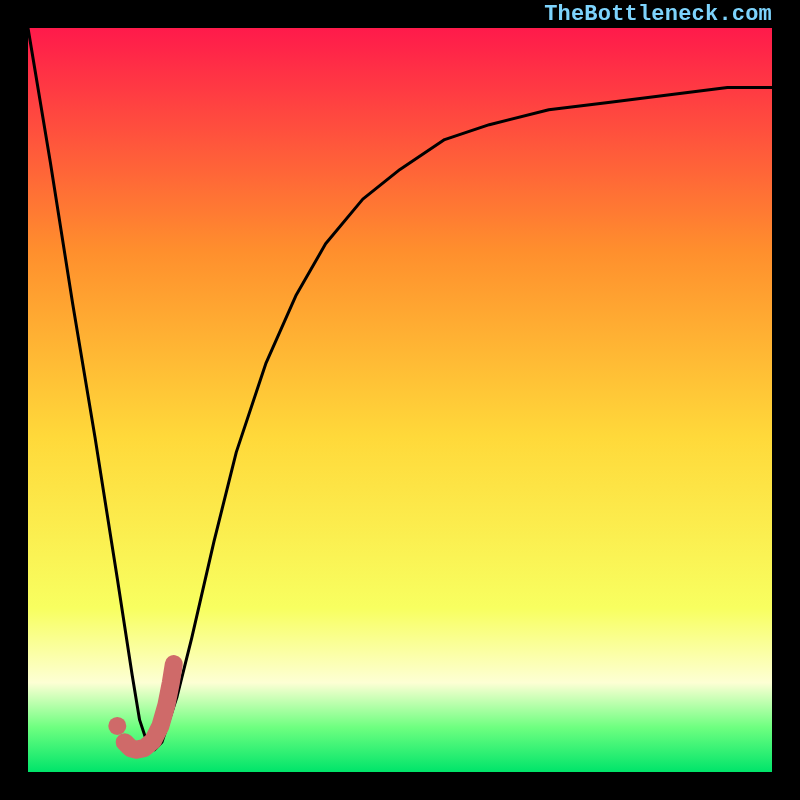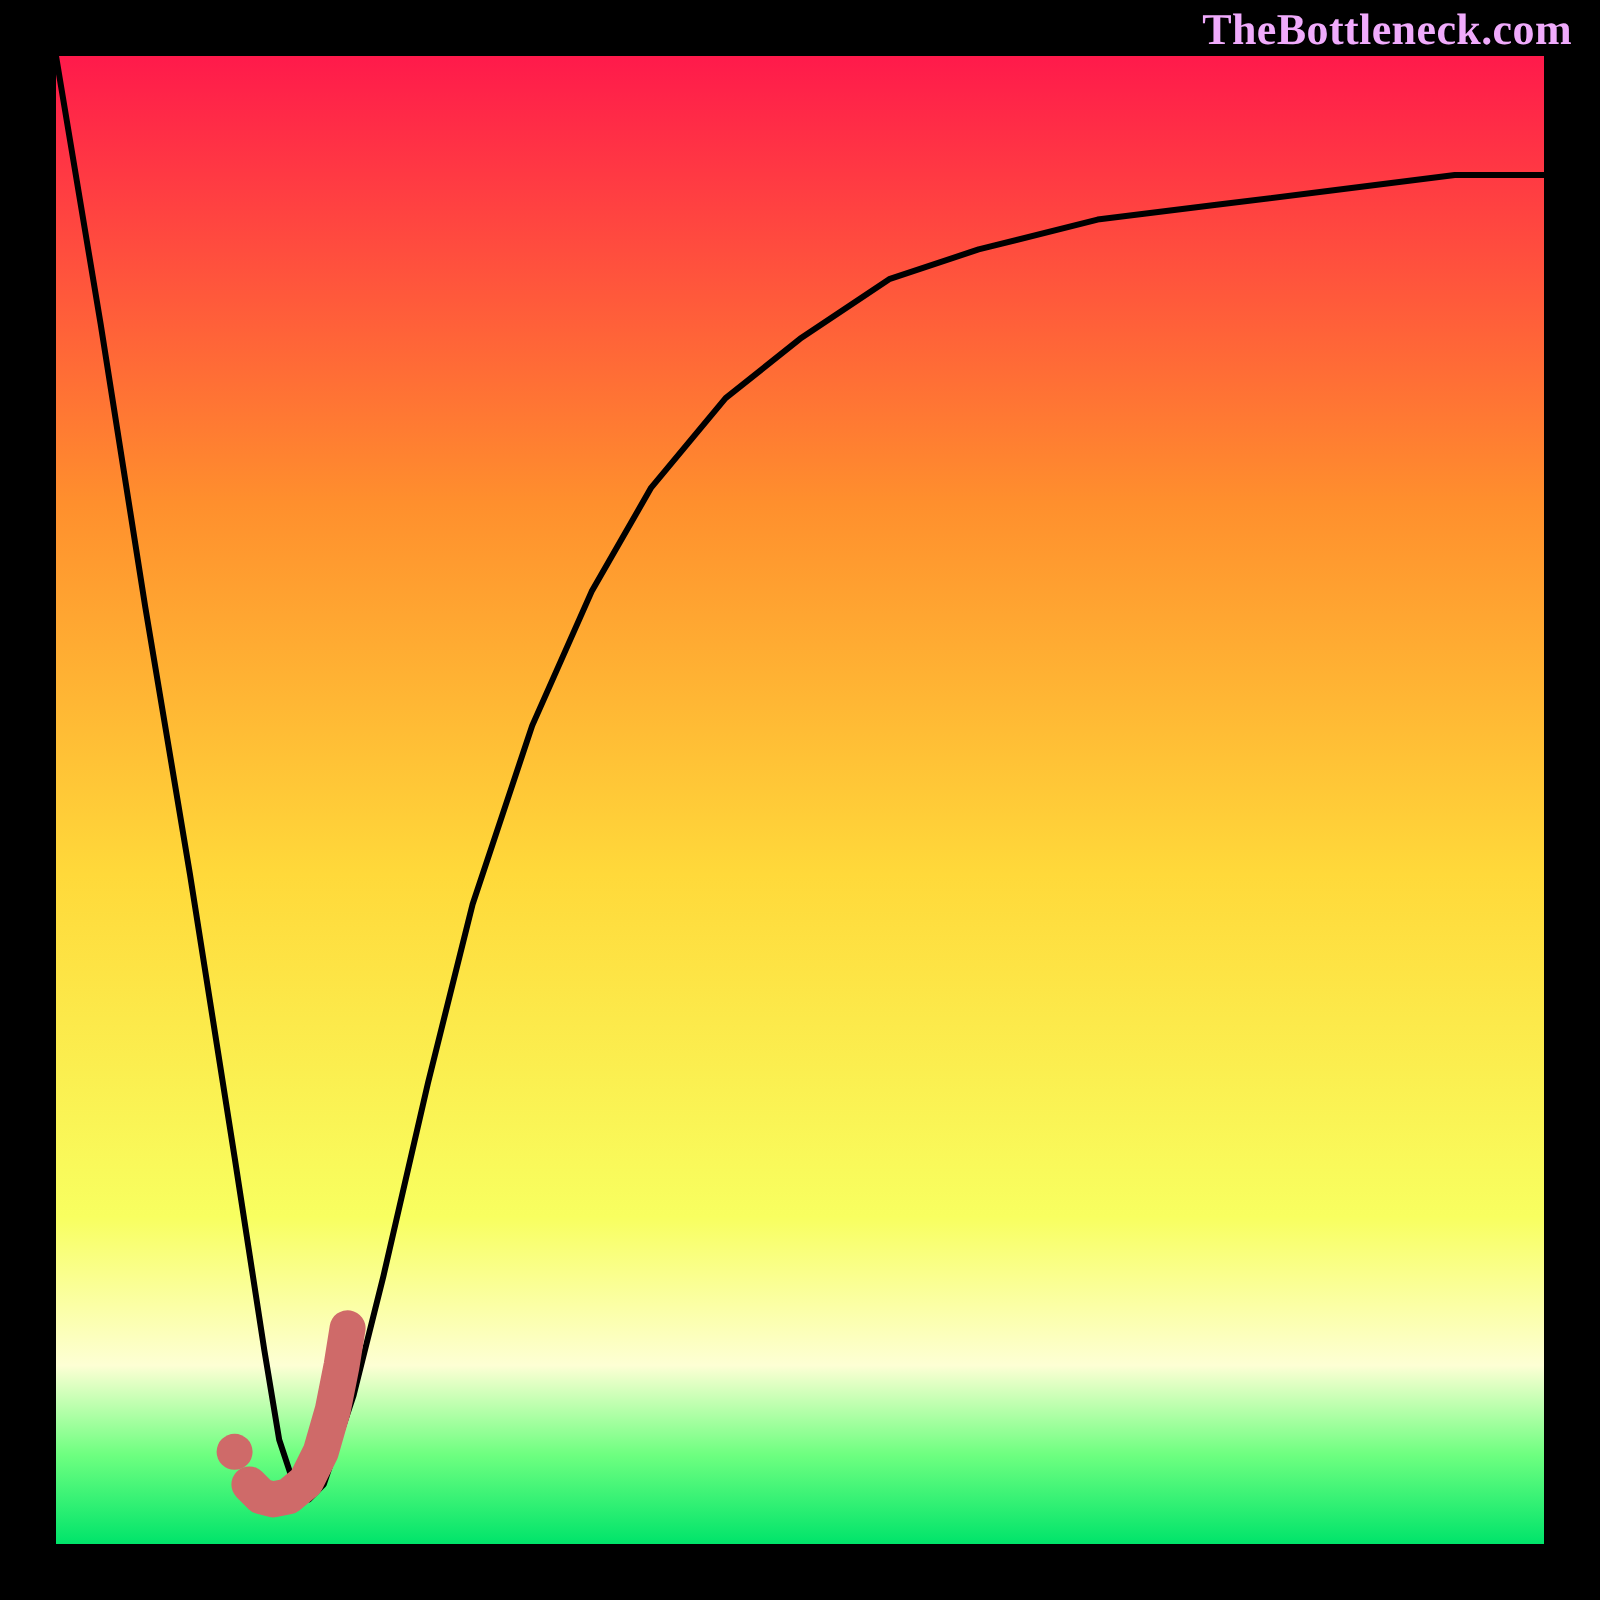--- a/index.html
+++ b/index.html
@@ -36,25 +36,25 @@
   .curve {
     position: absolute;
     left: 0;
     top: 0;
     width: 744px;
     height: 744px;
   }
   .watermark {
     position: absolute;
     top: 2px;
-    right: 14px;
-    font-family: Liberation Serif, serif;
+    right: 28px;
+    font-family: Liberation Mono, monospace;
     font-size: 22px;
     font-weight: 600;
-    color: #f0abfc;
+    color: #7dd3fc;
     letter-spacing: 0.2px;
   }
 </style>
 </head>
 <body>
 
 <div class="frame">
 
   <div class="watermark">TheBottleneck.com</div>
 

